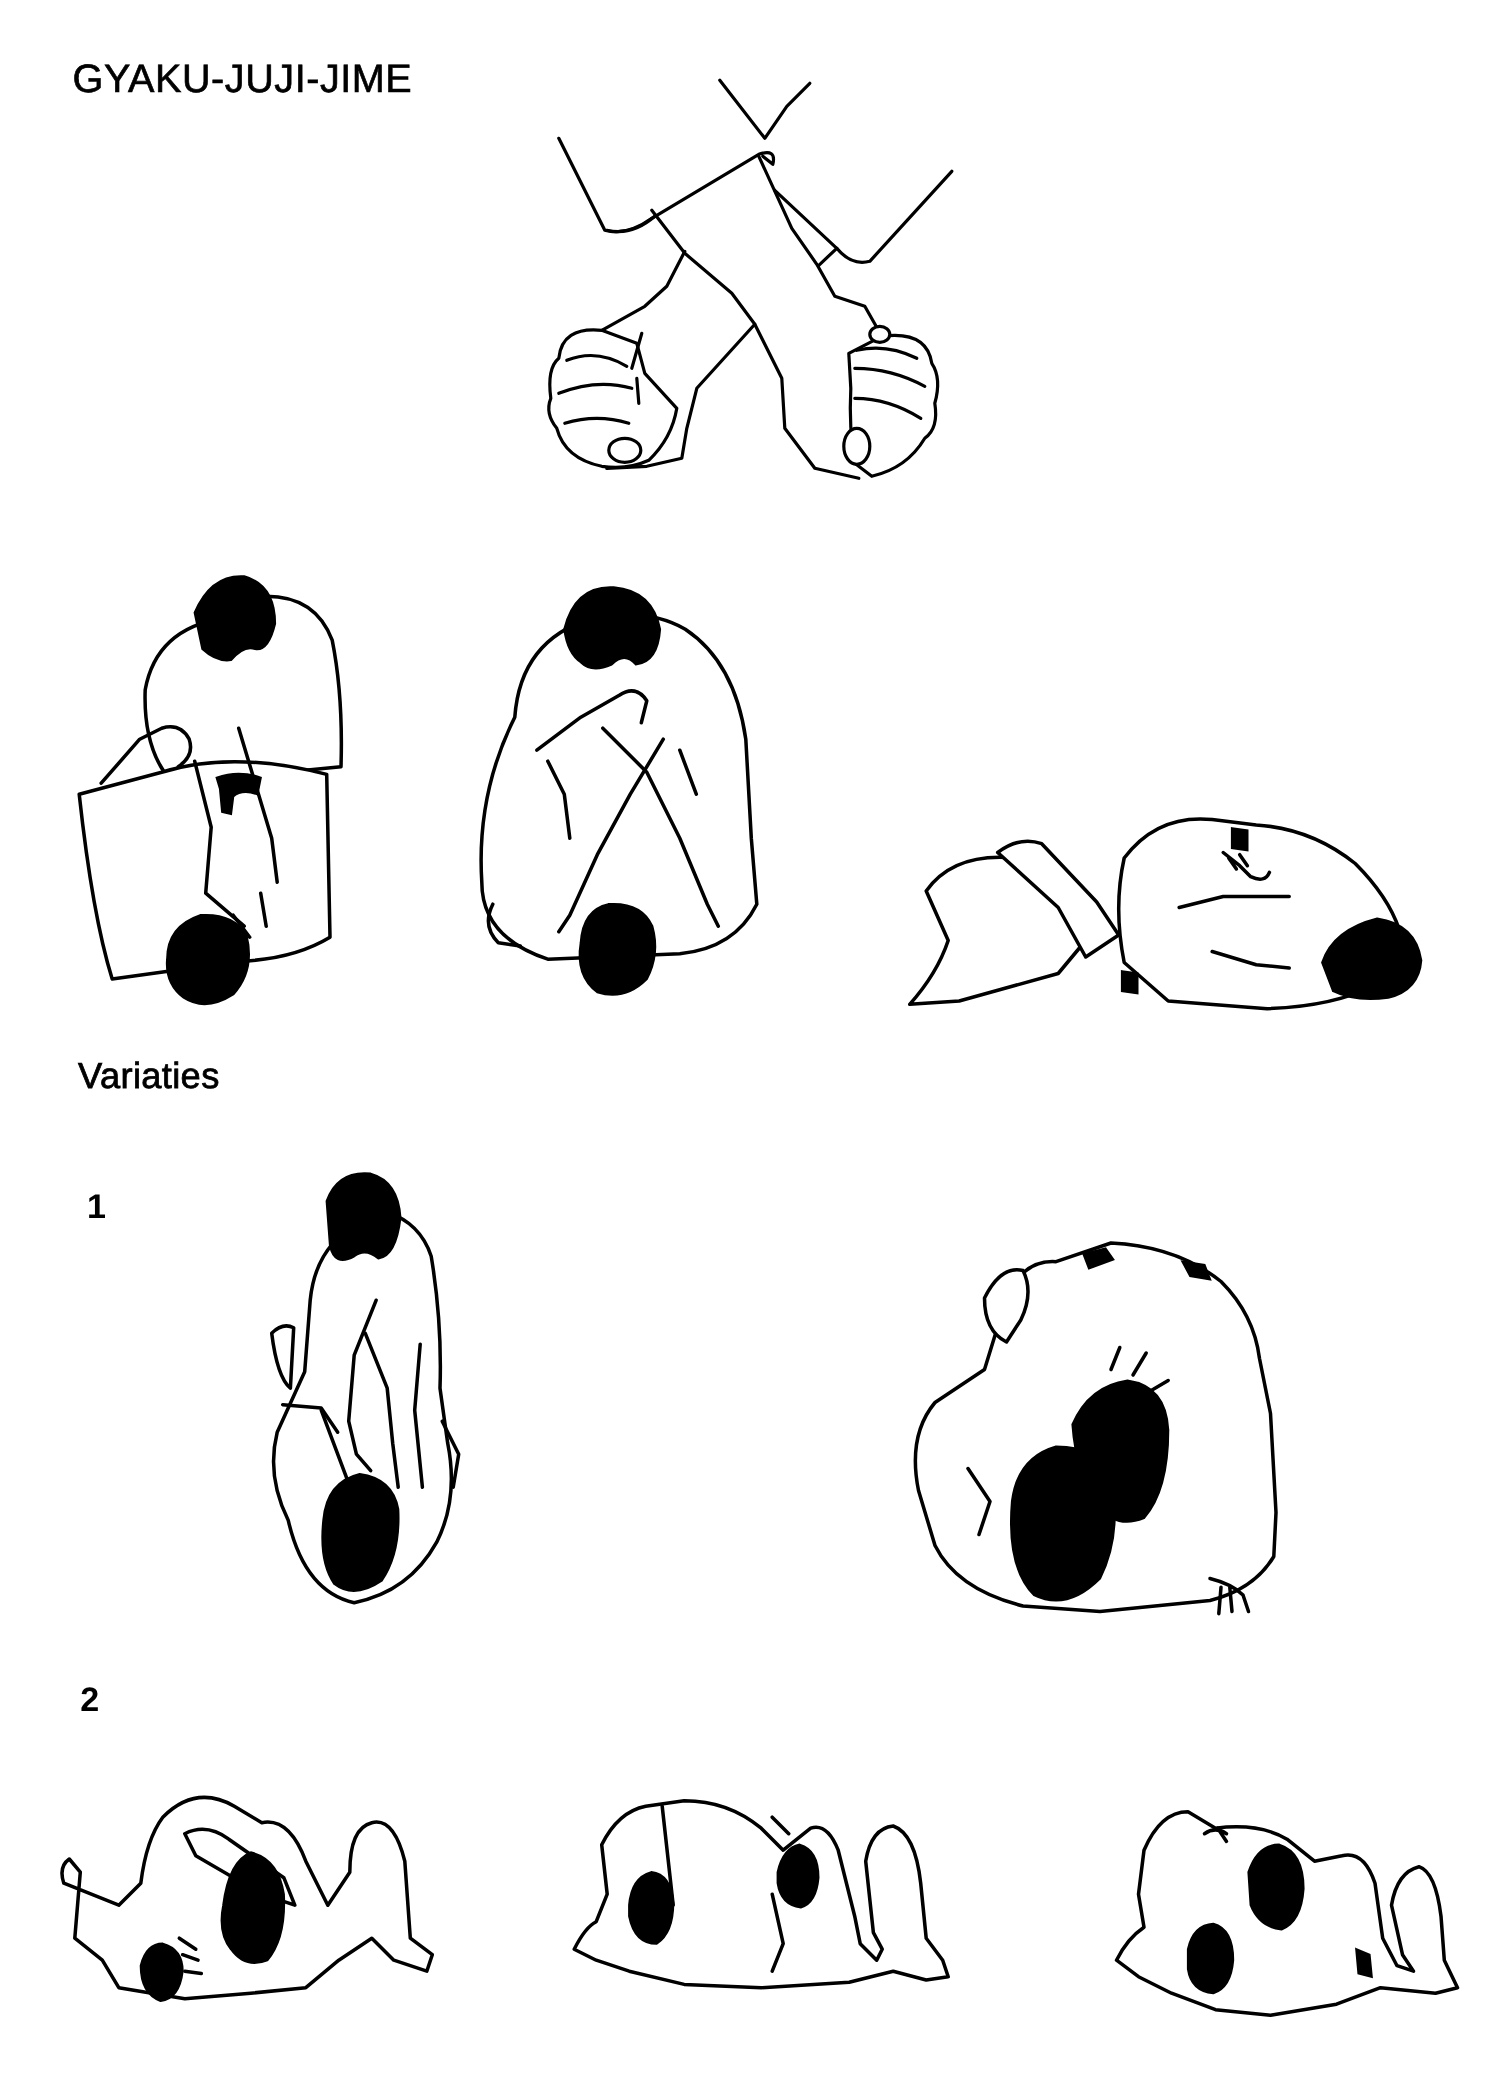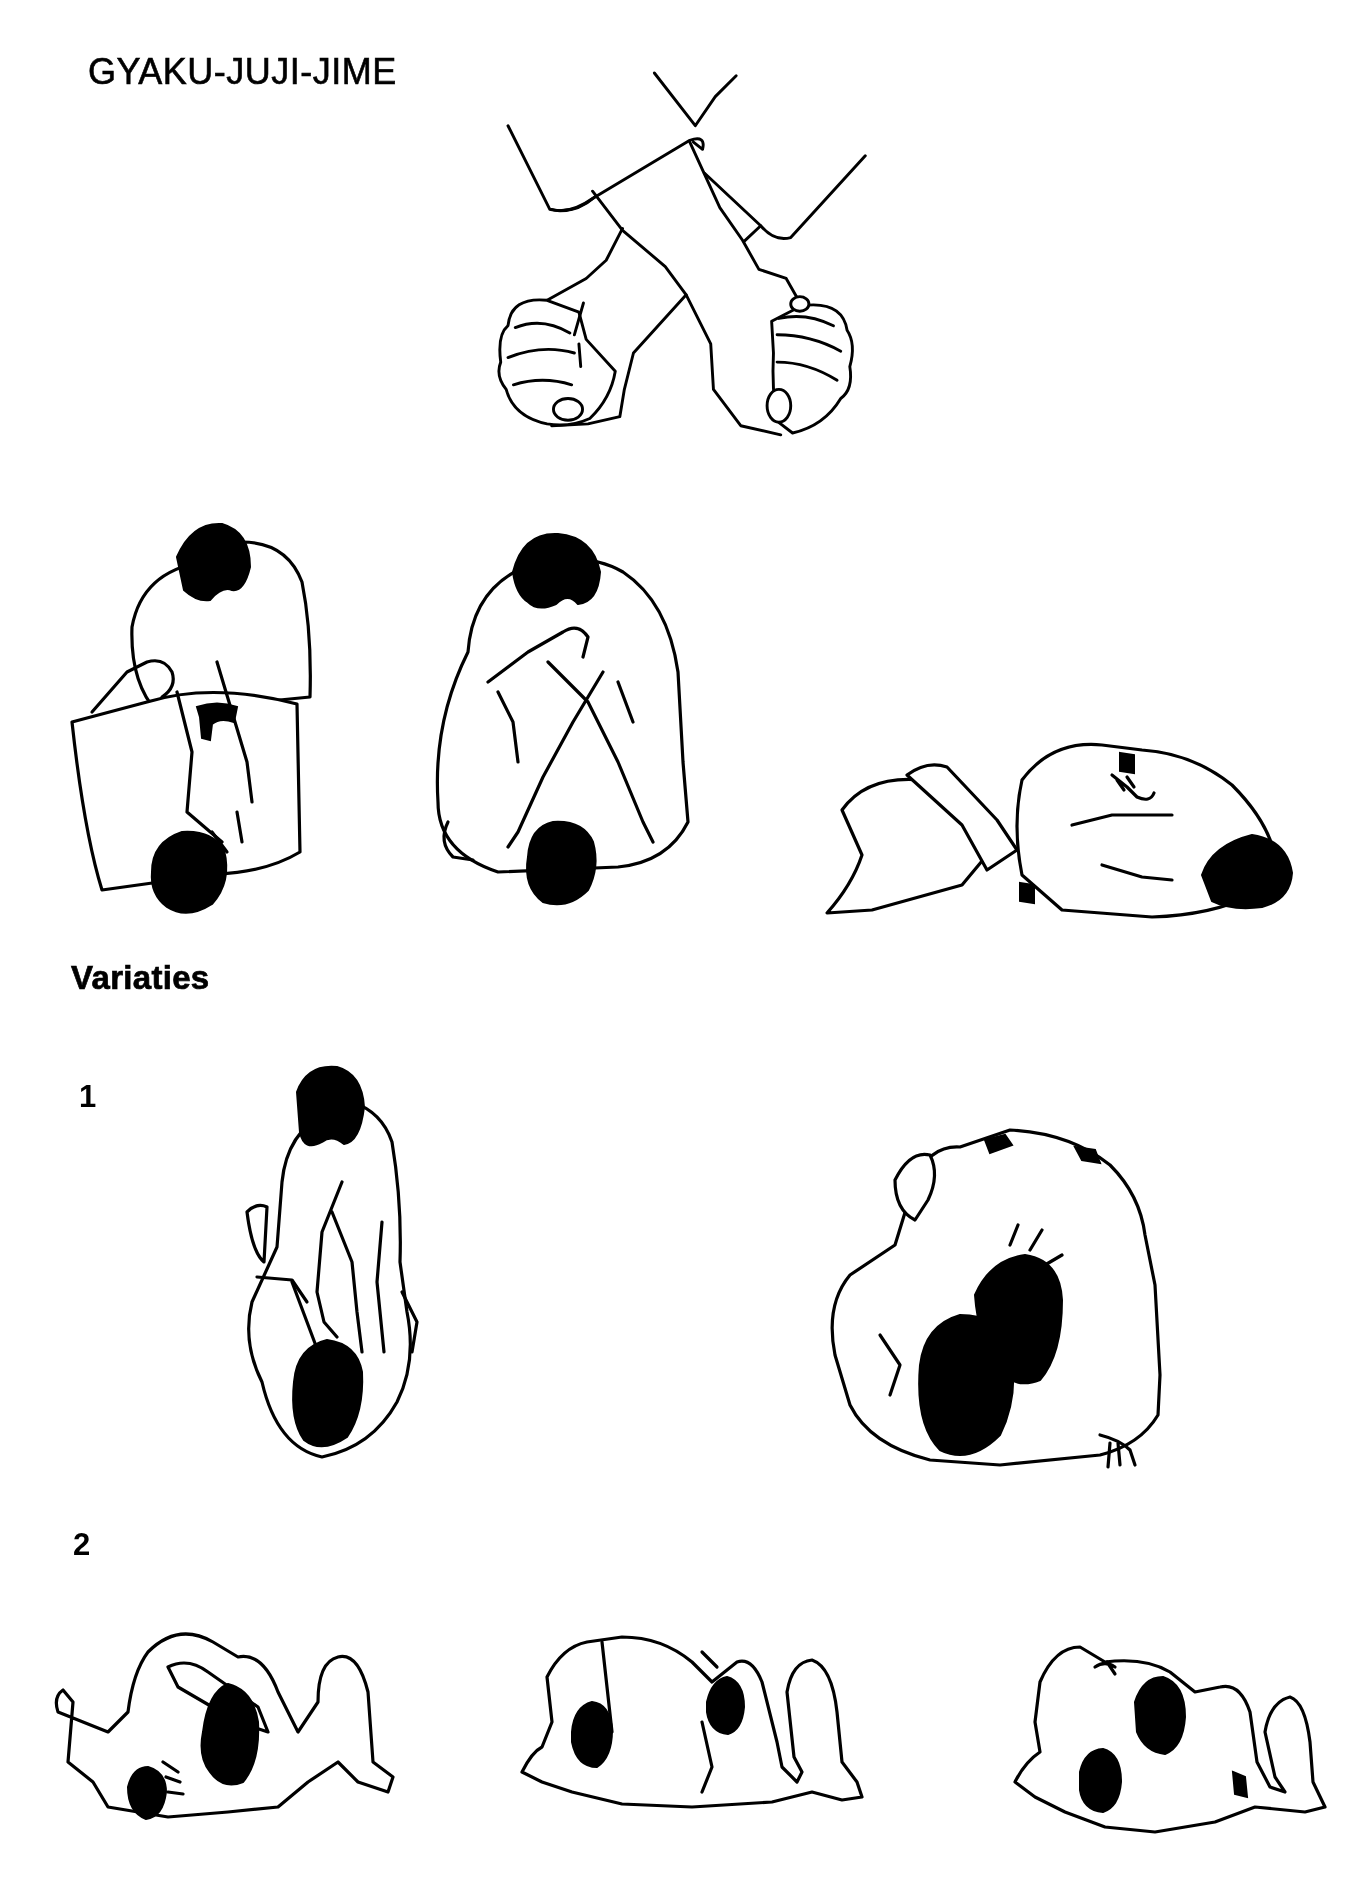--- a/index.html
+++ b/index.html
@@ -1,21 +1,21 @@
 <!DOCTYPE html>
 <html><head>
   <meta charset="utf-8">
   <style>
     html, body { margin: 0; padding: 0; background: #ffffff; }
     body { width: 1367px; height: 1896px; position: relative; overflow: hidden;
            font-family: "Liberation Sans", "DejaVu Sans", sans-serif; color: #000; }
     .label { position: absolute; font-weight: bold; color: #000; line-height: 1; }
     .title { left: 66px; top: 54px; font-size: 36px; font-weight: normal;
-             -webkit-text-stroke: 0.6px #000; letter-spacing: 0.5px; margin-left: 22px; }
-    .section { left: 71px; top: 961px; font-size: 33px; font-weight: bold;
+             -webkit-text-stroke: 0.6px #000; letter-spacing: 0.5px; }
+    .section { left: 71px; top: 961px; font-size: 33px; font-weight: normal;
                -webkit-text-stroke: 0.7px #000; letter-spacing: 0.3px; }
     .num { font-size: 31px; }
     .num1 { left: 79px; top: 1081px; }
     .num2 { left: 73px; top: 1529px; }
     .fig { position: absolute; }
     .fig svg { width: 100%; height: 100%; display: block; overflow: visible; }
     .ln { fill: none; stroke: #000; stroke-width: 3.2; stroke-linecap: round; stroke-linejoin: round; }
     .wf { fill: #fff; stroke: #000; stroke-width: 3.2; stroke-linejoin: round; }
     .bk { fill: #000; stroke: #000; stroke-width: 2; }
   </style>

